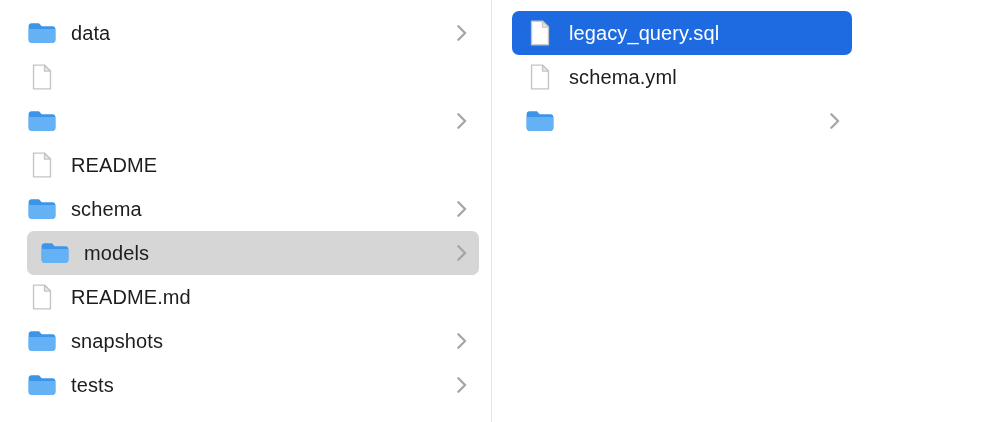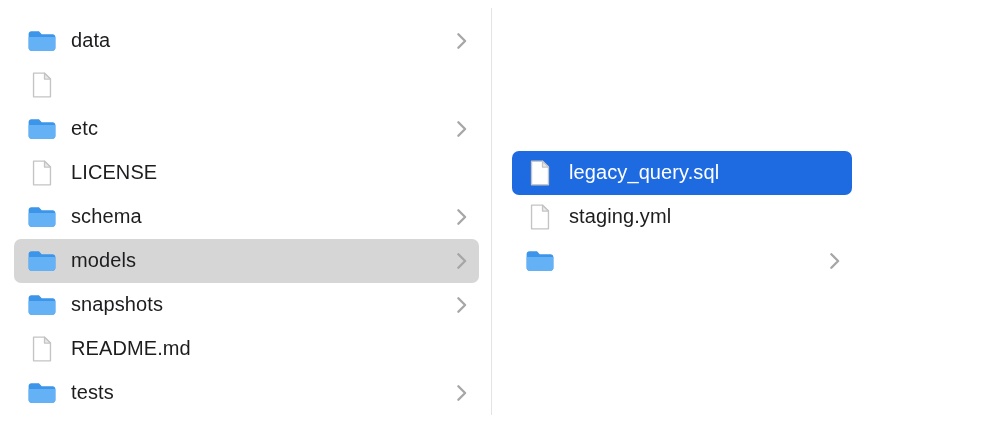--- a/index.html
+++ b/index.html
@@ -10,21 +10,20 @@
     width: 984px;
     height: 422px;
     background: var(--bg, #ffffff);
     font-family: "Liberation Sans", sans-serif;
     overflow: hidden;
   }
   .finder {
     display: flex;
     width: 864px;
     height: 422px;
-    align-items: center;
   }
   .column {
     box-sizing: border-box;
     padding: 11px 12px 0 14px;
     overflow: hidden;
   }
   .col-left {
     width: 492px;
     border-right: 1px solid var(--divider, #e3e3e3);
   }
@@ -35,20 +34,21 @@
   .row {
     display: flex;
     align-items: center;
     height: 44px;
     border-radius: 7px;
     padding: 0 12px 0 12px;
     box-sizing: border-box;
   }
   .row.selected-gray {
     background: var(--sel-gray, #d6d6d6);
+    margin-left: 13px;
   }
   .row.selected-blue {
     background: var(--sel-blue, #1e6ae1);
   }
   .icon {
     width: 32px;
     display: flex;
     align-items: center;
     justify-content: center;
     margin-right: 13px;
@@ -98,35 +98,34 @@
           </svg>
         </span>
       </div>
       <div class="row">
         <span class="icon">
           <svg width="30" height="24" viewBox="0 0 32 26">
             <path d="M1.5 5.5 C1.5 3.8 2.8 2.5 4.5 2.5 h8.2 l3 3.2 h11.8 c1.7 0 3 1.3 3 3 v12 c0 1.7 -1.3 3 -3 3 h-23 c-1.7 0 -3 -1.3 -3 -3 z" fill="#3d95ea"></path>
             <path d="M1.5 8.6 h29 v12.1 c0 1.7 -1.3 3 -3 3 h-23 c-1.7 0 -3 -1.3 -3 -3 z" fill="#64b1f6"></path>
           </svg>
         </span>
-        <span class="label">etc</span>
-        <span class="chevron">
-          <svg width="11" height="18" viewBox="0 0 12 20">
-            <path d="M2.5 2.5 l7.5 7.5 -7.5 7.5" fill="none" stroke="#a6a6a6" stroke-width="2.6" stroke-linecap="round" stroke-linejoin="round"></path>
-          </svg>
-        </span>
-      </div>
-      <div class="row">
-        <span class="icon">
-          <svg width="22" height="28" viewBox="0 0 26 32">
-            <path d="M3 2 h13 l7 7 v21 H3 z" fill="#ffffff" stroke="#c4c4c4" stroke-width="1.6" stroke-linejoin="round"></path>
-            <path d="M16 2 v7 h7 z" fill="#ececec" stroke="#c4c4c4" stroke-width="1.6" stroke-linejoin="round"></path>
-          </svg>
-        </span>
-        <span class="label">LICENSE</span>
+        <span class="chevron">
+          <svg width="11" height="18" viewBox="0 0 12 20">
+            <path d="M2.5 2.5 l7.5 7.5 -7.5 7.5" fill="none" stroke="#a6a6a6" stroke-width="2.6" stroke-linecap="round" stroke-linejoin="round"></path>
+          </svg>
+        </span>
+      </div>
+      <div class="row">
+        <span class="icon">
+          <svg width="22" height="28" viewBox="0 0 26 32">
+            <path d="M3 2 h13 l7 7 v21 H3 z" fill="#ffffff" stroke="#c4c4c4" stroke-width="1.6" stroke-linejoin="round"></path>
+            <path d="M16 2 v7 h7 z" fill="#ececec" stroke="#c4c4c4" stroke-width="1.6" stroke-linejoin="round"></path>
+          </svg>
+        </span>
+        <span class="label">README</span>
       </div>
       <div class="row">
         <span class="icon">
           <svg width="30" height="24" viewBox="0 0 32 26">
             <path d="M1.5 5.5 C1.5 3.8 2.8 2.5 4.5 2.5 h8.2 l3 3.2 h11.8 c1.7 0 3 1.3 3 3 v12 c0 1.7 -1.3 3 -3 3 h-23 c-1.7 0 -3 -1.3 -3 -3 z" fill="#3d95ea"></path>
             <path d="M1.5 8.6 h29 v12.1 c0 1.7 -1.3 3 -3 3 h-23 c-1.7 0 -3 -1.3 -3 -3 z" fill="#64b1f6"></path>
           </svg>
         </span>
         <span class="label">schema</span>
         <span class="chevron">
@@ -144,40 +143,40 @@
         </span>
         <span class="label">models</span>
         <span class="chevron">
           <svg width="11" height="18" viewBox="0 0 12 20">
             <path d="M2.5 2.5 l7.5 7.5 -7.5 7.5" fill="none" stroke="#a6a6a6" stroke-width="2.6" stroke-linecap="round" stroke-linejoin="round"></path>
           </svg>
         </span>
       </div>
       <div class="row">
         <span class="icon">
+          <svg width="22" height="28" viewBox="0 0 26 32">
+            <path d="M3 2 h13 l7 7 v21 H3 z" fill="#ffffff" stroke="#c4c4c4" stroke-width="1.6" stroke-linejoin="round"></path>
+            <path d="M16 2 v7 h7 z" fill="#ececec" stroke="#c4c4c4" stroke-width="1.6" stroke-linejoin="round"></path>
+          </svg>
+        </span>
+        <span class="label">README.md</span>
+      </div>
+      <div class="row">
+        <span class="icon">
           <svg width="30" height="24" viewBox="0 0 32 26">
             <path d="M1.5 5.5 C1.5 3.8 2.8 2.5 4.5 2.5 h8.2 l3 3.2 h11.8 c1.7 0 3 1.3 3 3 v12 c0 1.7 -1.3 3 -3 3 h-23 c-1.7 0 -3 -1.3 -3 -3 z" fill="#3d95ea"></path>
             <path d="M1.5 8.6 h29 v12.1 c0 1.7 -1.3 3 -3 3 h-23 c-1.7 0 -3 -1.3 -3 -3 z" fill="#64b1f6"></path>
           </svg>
         </span>
         <span class="label">snapshots</span>
         <span class="chevron">
           <svg width="11" height="18" viewBox="0 0 12 20">
             <path d="M2.5 2.5 l7.5 7.5 -7.5 7.5" fill="none" stroke="#a6a6a6" stroke-width="2.6" stroke-linecap="round" stroke-linejoin="round"></path>
           </svg>
         </span>
-      </div>
-      <div class="row">
-        <span class="icon">
-          <svg width="22" height="28" viewBox="0 0 26 32">
-            <path d="M3 2 h13 l7 7 v21 H3 z" fill="#ffffff" stroke="#c4c4c4" stroke-width="1.6" stroke-linejoin="round"></path>
-            <path d="M16 2 v7 h7 z" fill="#ececec" stroke="#c4c4c4" stroke-width="1.6" stroke-linejoin="round"></path>
-          </svg>
-        </span>
-        <span class="label">README.md</span>
       </div>
       <div class="row">
         <span class="icon">
           <svg width="30" height="24" viewBox="0 0 32 26">
             <path d="M1.5 5.5 C1.5 3.8 2.8 2.5 4.5 2.5 h8.2 l3 3.2 h11.8 c1.7 0 3 1.3 3 3 v12 c0 1.7 -1.3 3 -3 3 h-23 c-1.7 0 -3 -1.3 -3 -3 z" fill="#3d95ea"></path>
             <path d="M1.5 8.6 h29 v12.1 c0 1.7 -1.3 3 -3 3 h-23 c-1.7 0 -3 -1.3 -3 -3 z" fill="#64b1f6"></path>
           </svg>
         </span>
         <span class="label">tests</span>
         <span class="chevron">
@@ -197,21 +196,21 @@
         </span>
         <span class="label">legacy_query.sql</span>
       </div>
       <div class="row">
         <span class="icon">
           <svg width="22" height="28" viewBox="0 0 26 32">
             <path d="M3 2 h13 l7 7 v21 H3 z" fill="#ffffff" stroke="#c4c4c4" stroke-width="1.6" stroke-linejoin="round"></path>
             <path d="M16 2 v7 h7 z" fill="#ececec" stroke="#c4c4c4" stroke-width="1.6" stroke-linejoin="round"></path>
           </svg>
         </span>
-        <span class="label">staging.yml</span>
+        <span class="label">schema.yml</span>
       </div>
       <div class="row">
         <span class="icon">
           <svg width="30" height="24" viewBox="0 0 32 26">
             <path d="M1.5 5.5 C1.5 3.8 2.8 2.5 4.5 2.5 h8.2 l3 3.2 h11.8 c1.7 0 3 1.3 3 3 v12 c0 1.7 -1.3 3 -3 3 h-23 c-1.7 0 -3 -1.3 -3 -3 z" fill="#3d95ea"></path>
             <path d="M1.5 8.6 h29 v12.1 c0 1.7 -1.3 3 -3 3 h-23 c-1.7 0 -3 -1.3 -3 -3 z" fill="#64b1f6"></path>
           </svg>
         </span>
         <span class="chevron">
           <svg width="11" height="18" viewBox="0 0 12 20">

